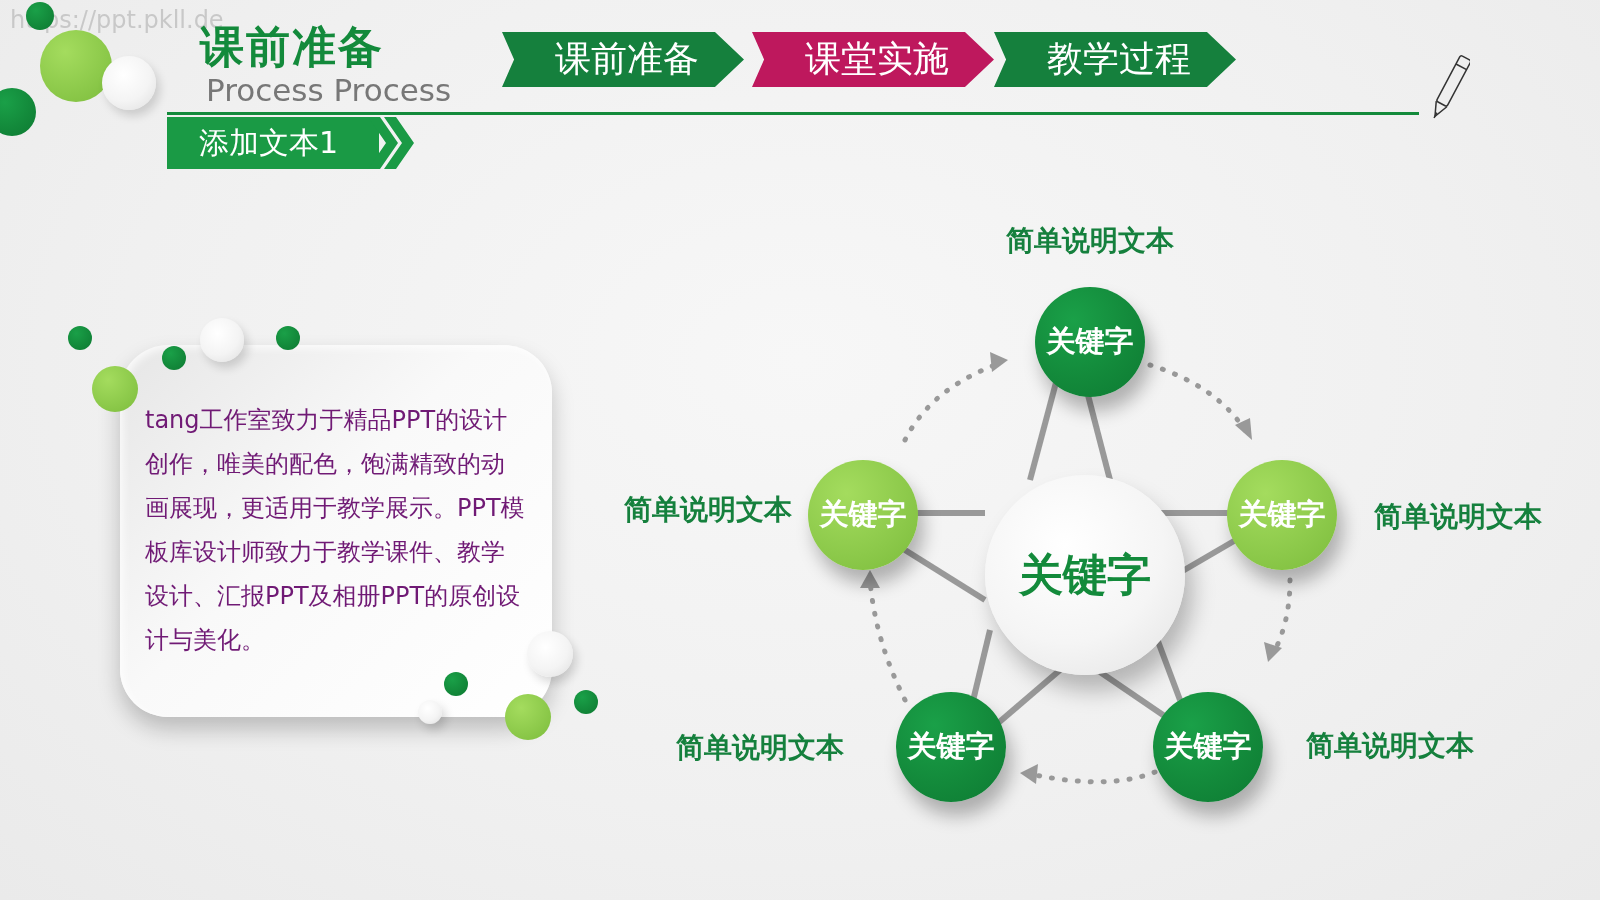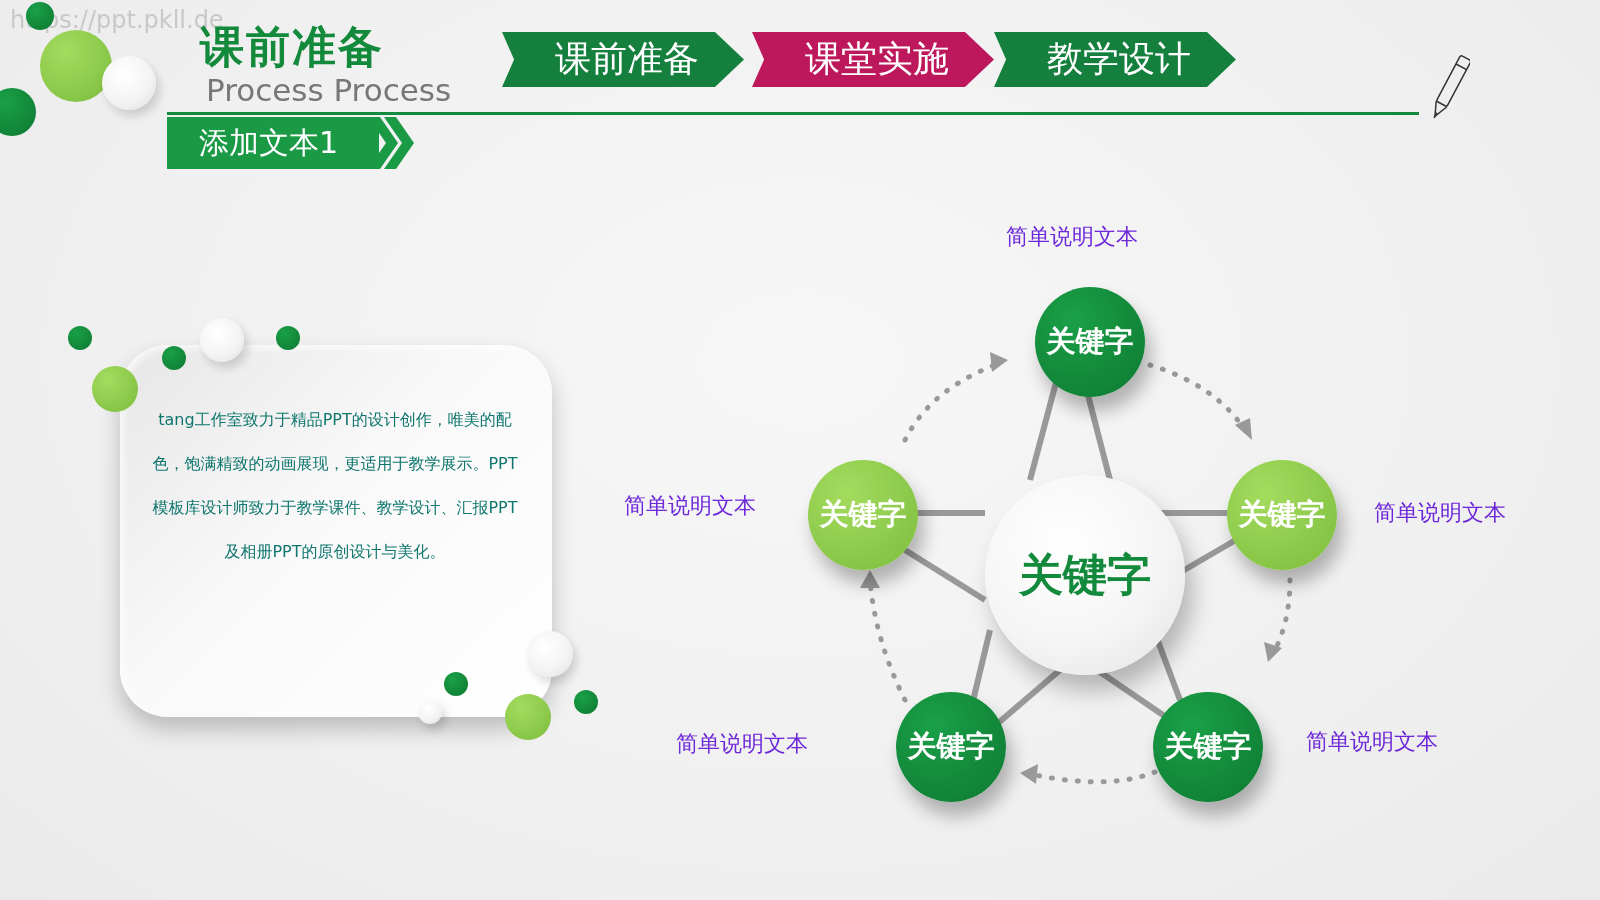--- a/index.html
+++ b/index.html
@@ -28,30 +28,30 @@
 
   .sub-banner { left:167px; top:117px; width:212px; height:52px; background:#1a9a45;
                 color:#fff; font-size:30px; display:flex; align-items:center; padding-left:32px;
                 font-family:"DejaVu Sans", sans-serif; }
   .chev { top:117px; height:52px; width:30px; background:#1a9a45;
           clip-path: polygon(0 0, 40% 0, 100% 50%, 40% 100%, 0 100%, 60% 50%); }
 
   .card { left:120px; top:345px; width:432px; height:372px; border-radius:48px;
           background: linear-gradient(135deg, #e6e6e6 0%, #f9f9f9 45%, #ffffff 100%);
           box-shadow: 0 12px 22px rgba(0,0,0,0.22), inset 3px 3px 8px rgba(255,255,255,0.8); }
-  .card-text { left:145px; top:398px; width:380px; font-size:16px; line-height:44px; color:#0f766e;
-               font-family:"DejaVu Sans", sans-serif;text-align:center; }
+  .card-text { left:145px; top:398px; width:380px; font-size:24px; line-height:44px; color:#701a75;
+               font-family:"DejaVu Sans", sans-serif; }
   .node { position:absolute; border-radius:50%; display:flex; align-items:center; justify-content:center;
           color:#fff; font-weight:bold; font-size:29px; box-shadow: 6px 14px 18px rgba(0,0,0,0.28);
           font-family:"DejaVu Sans", sans-serif; }
   .center { position:absolute; border-radius:50%; display:flex; align-items:center; justify-content:center;
             color:#138a3b; font-weight:bold; font-size:44px;
             background: radial-gradient(circle at 40% 35%, #ffffff 0%, #f5f5f5 55%, #e2e2e2 100%);
             box-shadow: 8px 16px 22px rgba(0,0,0,0.25); font-family:"DejaVu Sans", sans-serif; }
-  .desc { position:absolute; font-size:22px; font-weight:normal; color:#6d28d9; font-family:"DejaVu Sans", sans-serif; }
+  .desc { position:absolute; font-size:28px; font-weight:bold; color:#15803d; font-family:"DejaVu Sans", sans-serif; }
   .pencil { left:1430px; top:52px; }
 </style>
 </head>
 <body>
 
 <div class="abs watermark">https://ppt.pkll.de</div>
 
 <div class="ball dark" style="left:26px;top:2px;width:28px;height:28px;"></div>
 <div class="ball light" style="left:40px;top:30px;width:72px;height:72px;"></div>
 <div class="ball white" style="left:102px;top:56px;width:54px;height:54px;"></div>
@@ -60,21 +60,21 @@
 <div class="abs title-cn">课前准备</div>
 <div class="abs title-en">Process Process</div>
 
 <div class="step l" style="left:502px;width:242px;">
   <span style="margin-left:8px;">课前准备</span>
 </div>
 <div class="step d" style="left:752px;width:242px;">
   <span style="margin-left:8px;">课堂实施</span>
 </div>
 <div class="step l" style="left:994px;width:242px;">
-  <span style="margin-left:8px;">教学设计</span>
+  <span style="margin-left:8px;">教学过程</span>
 </div>
 
 <svg class="abs pencil" width="40" height="72" viewBox="0 0 40 72">
   <g transform="rotate(28 20 36)" fill="none" stroke="#333" stroke-width="1.5">
     <rect x="14" y="2" width="12" height="52" rx="2"></rect>
     <line x1="14" y1="12" x2="26" y2="12"></line>
     <path d="M14 54 L20 68 L26 54"></path>
     <line x1="20" y1="64" x2="20" y2="70"></line>
   </g>
 </svg>

